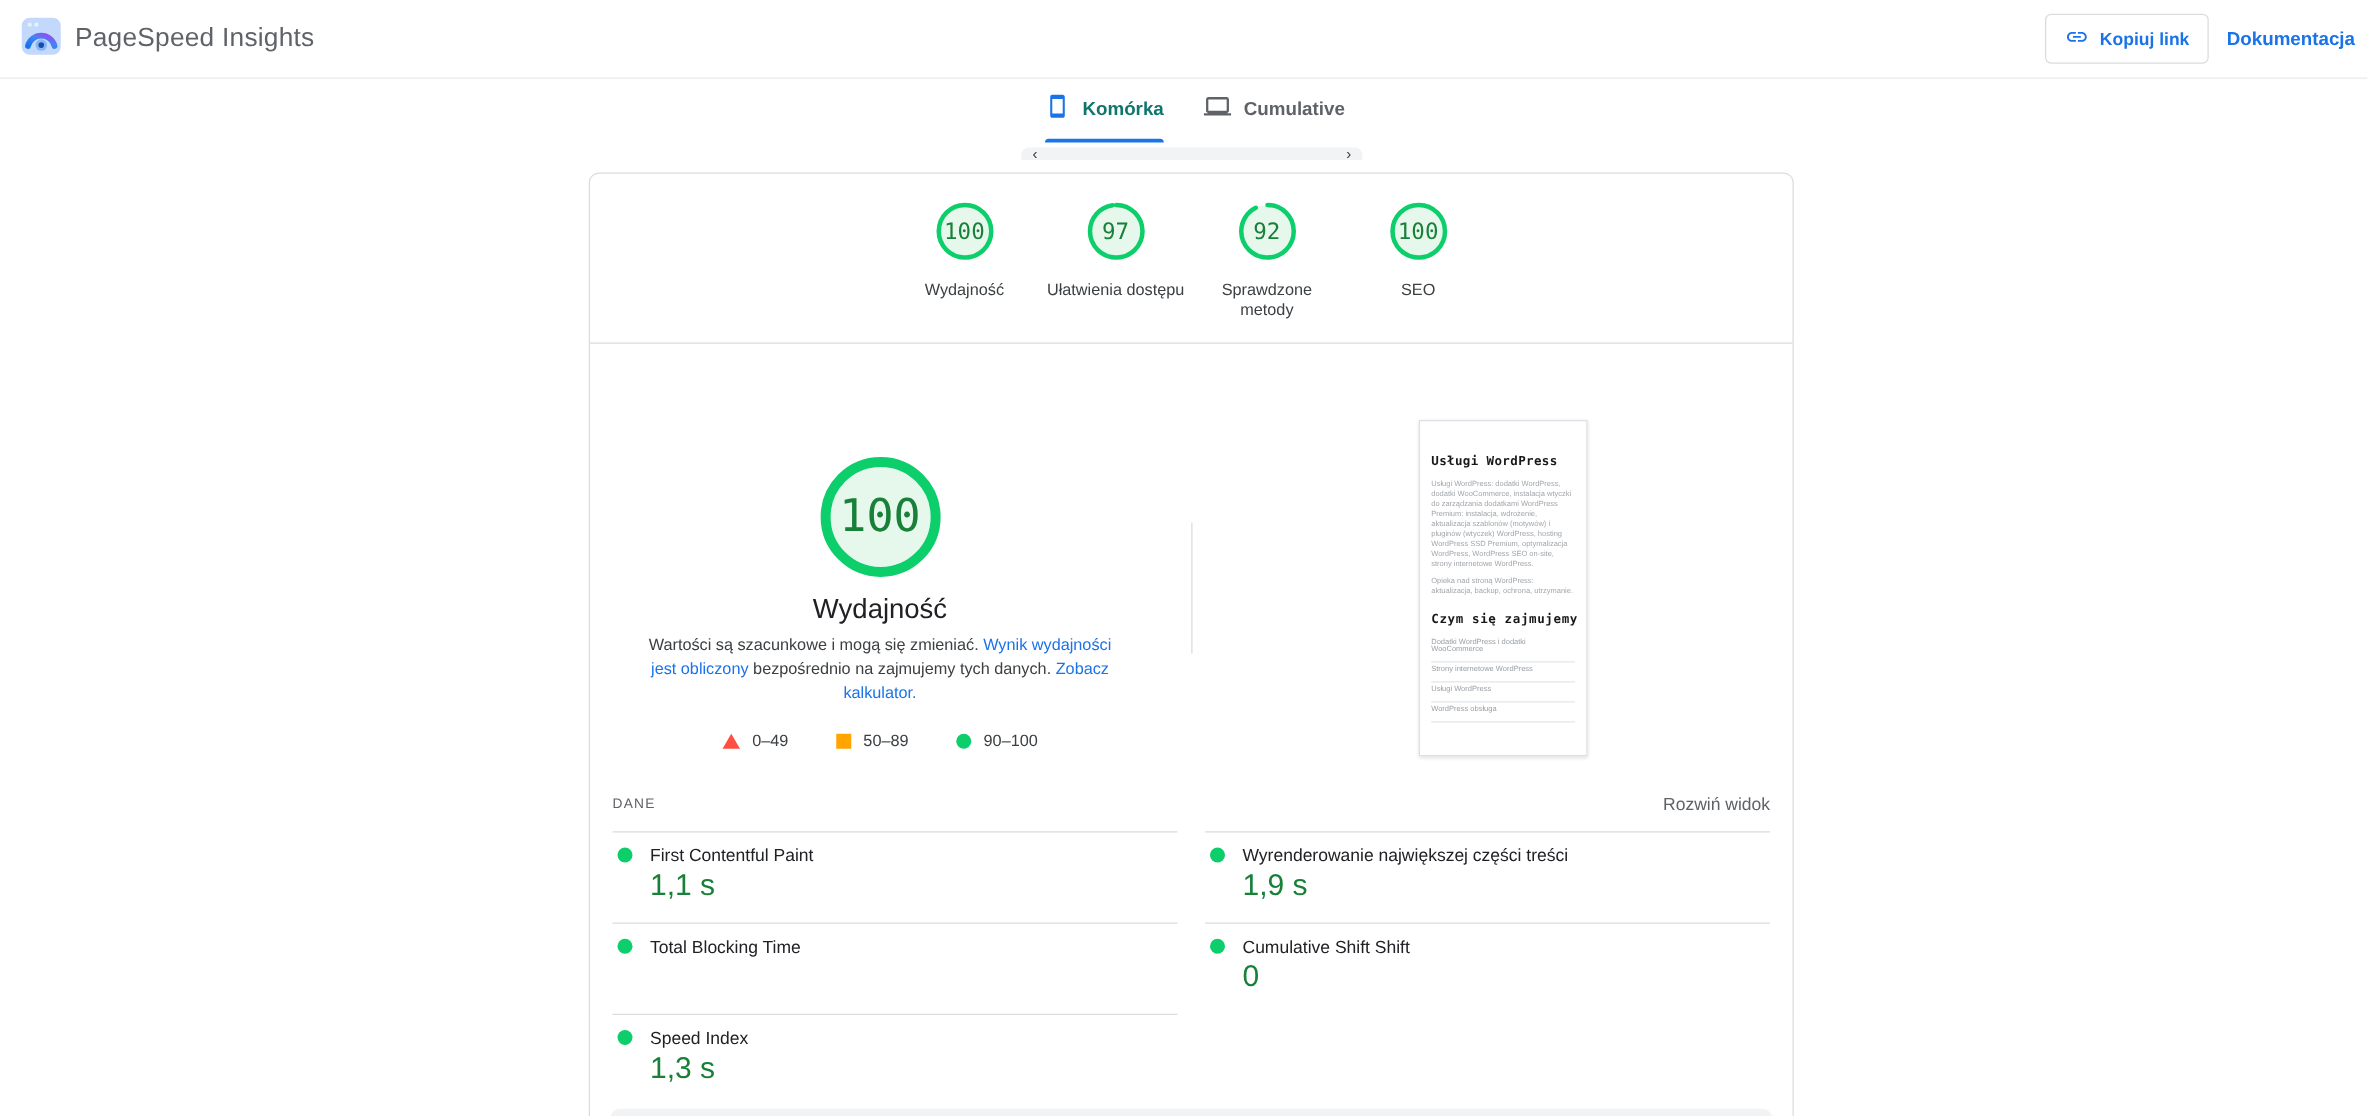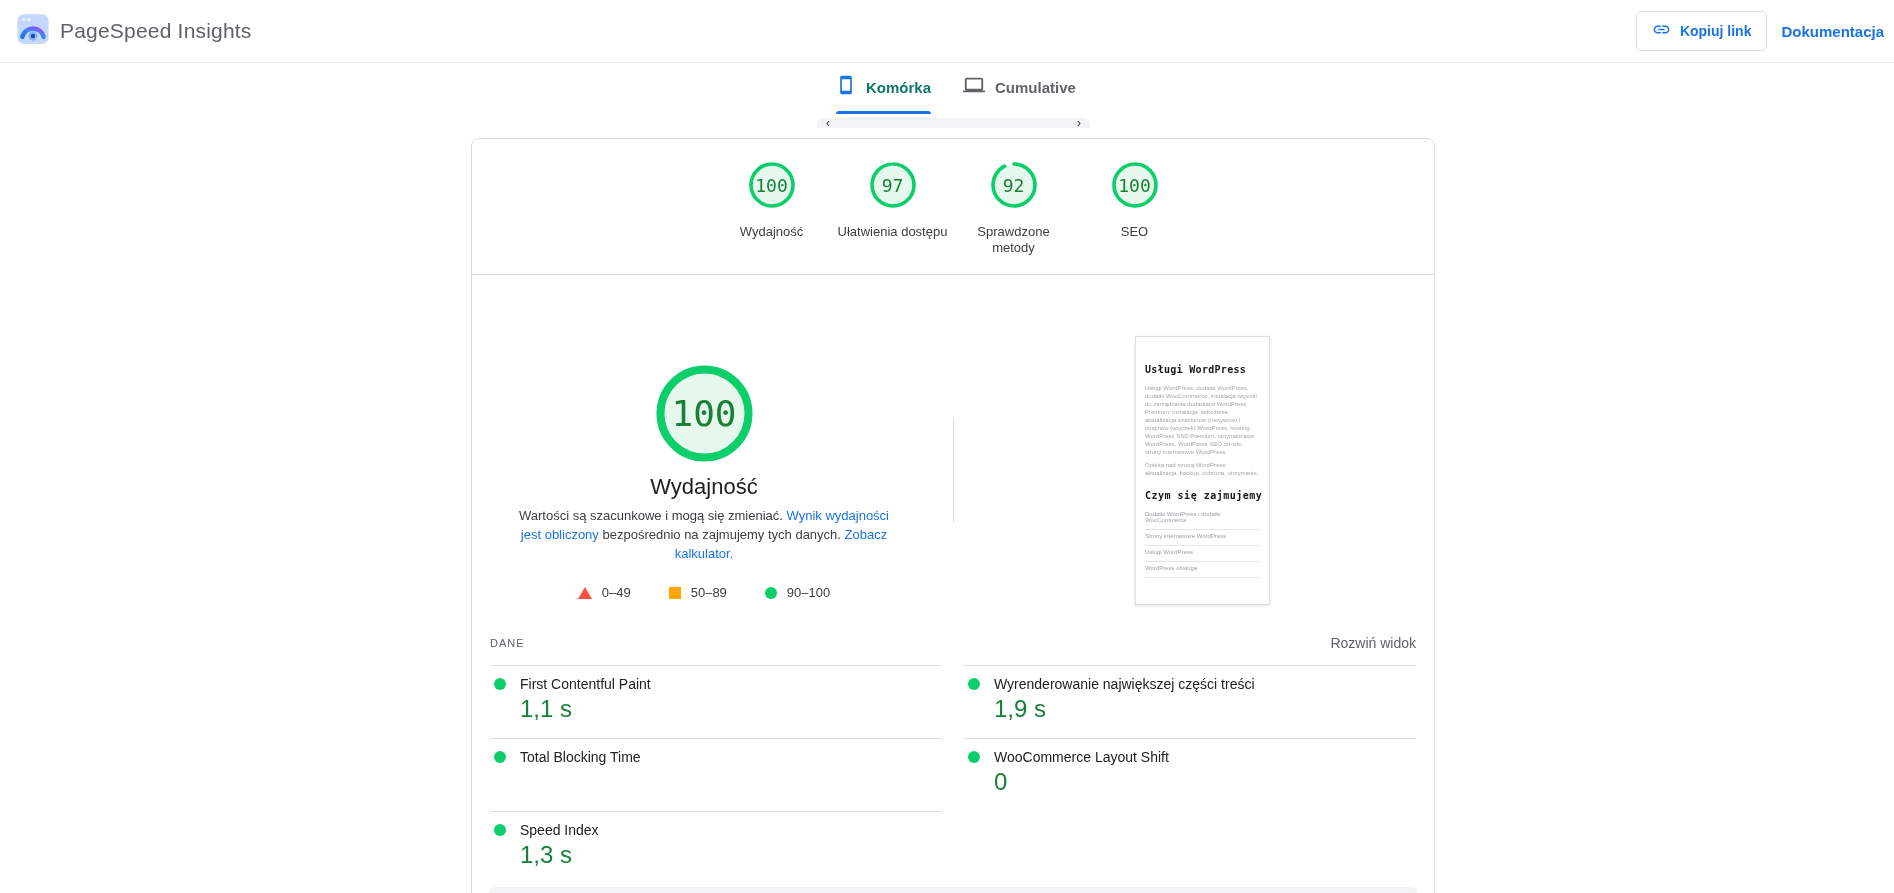--- a/index.html
+++ b/index.html
@@ -287,21 +287,21 @@
           <div class="metric-row">
             <div class="metric-top">
               <span class="metric-dot"></span>
               <span class="metric-name">Wyrenderowanie największej części treści</span>
             </div>
             <div class="metric-value">1,9 s</div>
           </div>
           <div class="metric-row">
             <div class="metric-top">
               <span class="metric-dot"></span>
-              <span class="metric-name">WooCommerce Layout Shift</span>
+              <span class="metric-name">Cumulative Shift Shift</span>
             </div>
             <div class="metric-value">0</div>
           </div>
         </div>
       </div>
     </div>
 
     <div class="bottom-strip"></div>
   </div>
 </div>

